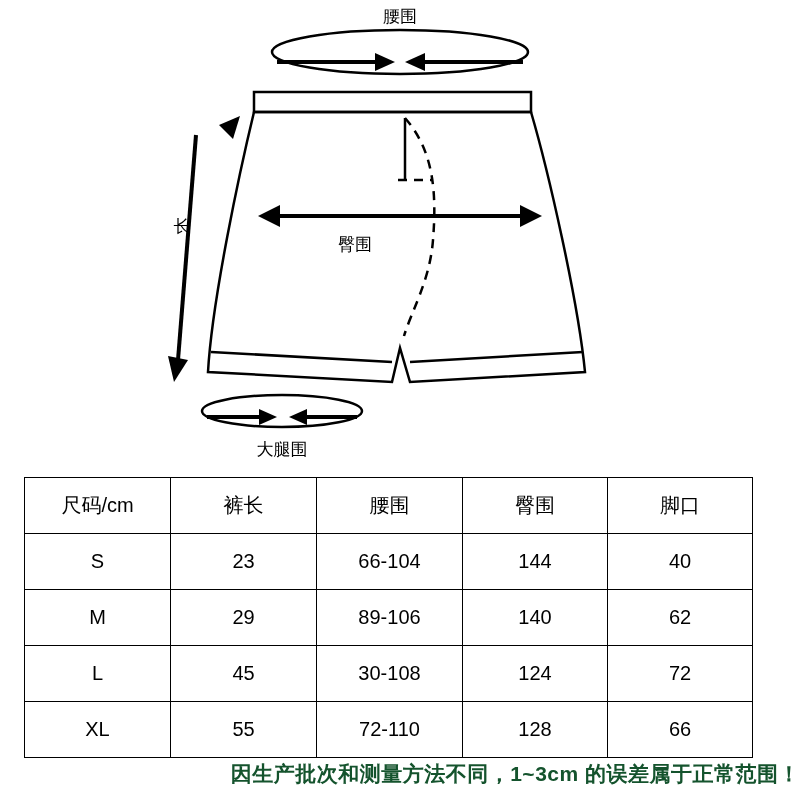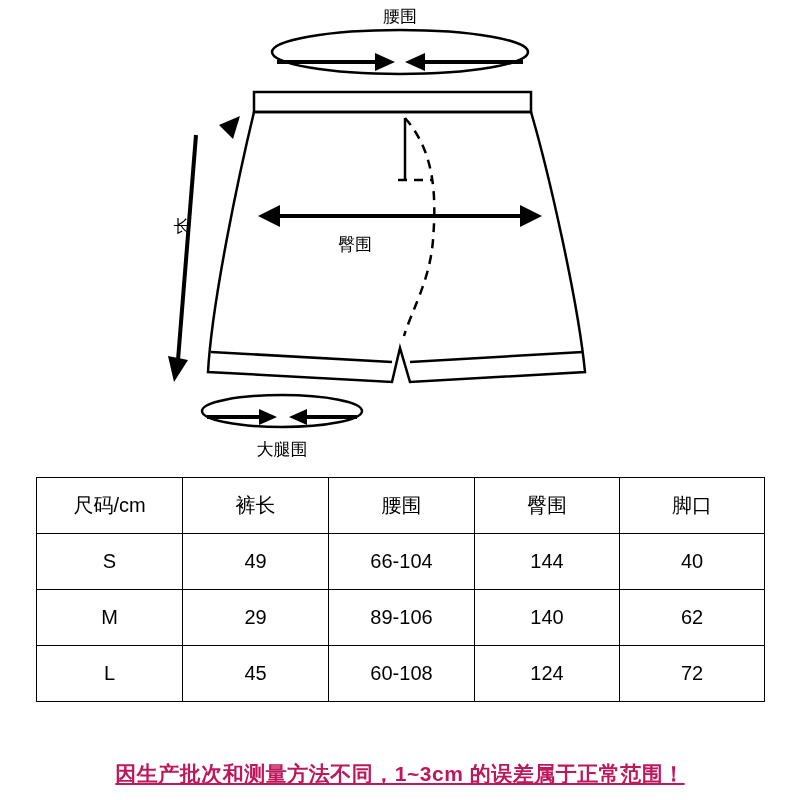--- a/index.html
+++ b/index.html
@@ -27,21 +27,21 @@
     width: 800px;
     height: 470px;
   }
   .diagram-label {
     font-family: "Liberation Sans", sans-serif;
     font-size: 17px;
     fill: #000000;
   }
   #size-table {
     position: absolute;
-    left: 36px;
+    left: 24px;
     top: 477px;
     width: 728px;
     border-collapse: collapse;
     table-layout: fixed;
   }
   #size-table td, #size-table th {
     border: 1px solid #000000;
     text-align: center;
     vertical-align: middle;
     height: 55px;
@@ -57,27 +57,26 @@
   #size-table col.c0 { width: 146px; }
   #size-table col.c1 { width: 146px; }
   #size-table col.c2 { width: 146px; }
   #size-table col.c3 { width: 145px; }
   #size-table col.c4 { width: 145px; }
   #footnote {
     position: absolute;
     left: 0;
     top: 760px;
     width: 800px;
-    text-align: center;
+    text-align: right;
     font-size: 21px;
     font-weight: bold;
     font-family: "Liberation Sans", sans-serif;
-    color: #be185d;
+    color: #14532d;
     letter-spacing: 0.5px;
-    text-decoration: underline;
   }
 </style>
 </head>
 <body>
 
 <div id="page">
 
   <svg id="diagram" viewBox="0 0 800 470">
 
     <ellipse cx="400" cy="52" rx="128" ry="22" fill="none" stroke="#000000" stroke-width="2.5"></ellipse>
@@ -158,37 +157,44 @@
         <th>尺码/cm</th>
         <th>裤长</th>
         <th>腰围</th>
         <th>臀围</th>
         <th>脚口</th>
       </tr>
     </thead>
     <tbody>
       <tr>
         <td>S</td>
-        <td>49</td>
+        <td>23</td>
         <td>66-104</td>
         <td>144</td>
         <td>40</td>
       </tr>
       <tr>
         <td>M</td>
         <td>29</td>
         <td>89-106</td>
         <td>140</td>
         <td>62</td>
       </tr>
       <tr>
         <td>L</td>
         <td>45</td>
-        <td>60-108</td>
+        <td>30-108</td>
         <td>124</td>
         <td>72</td>
       </tr>
+      <tr>
+        <td>XL</td>
+        <td>55</td>
+        <td>72-110</td>
+        <td>128</td>
+        <td>66</td>
+      </tr>
     </tbody>
   </table>
 
   <div id="footnote">因生产批次和测量方法不同，1~3cm 的误差属于正常范围！</div>
 
 </div>
 
 </body></html>

